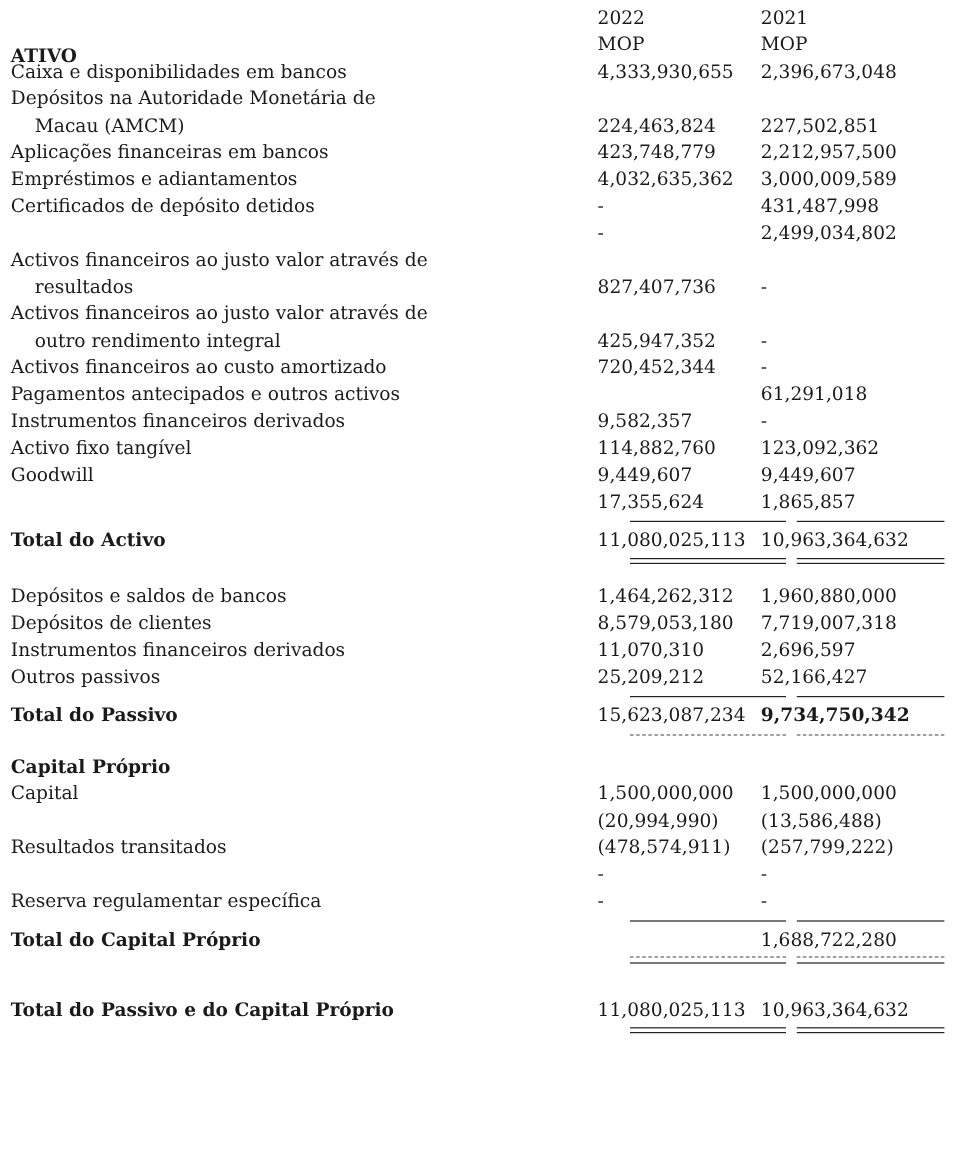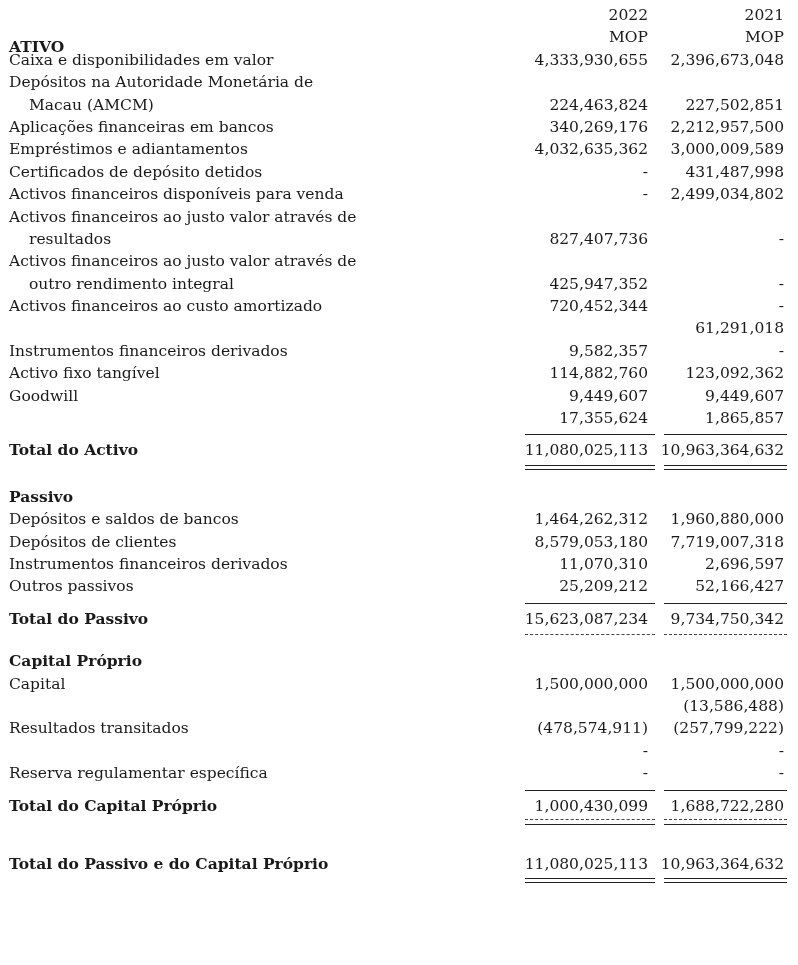--- a/index.html
+++ b/index.html
@@ -5,21 +5,21 @@
   html, body { margin: 0; padding: 0; background: #ffffff; }
   body {
     width: 798px; height: 965px; position: relative; overflow: hidden;
     font-family: "DejaVu Serif", "Liberation Serif", serif;
     color: #1a1a1a; font-size: 15.5px;
   }
   .doc { position: absolute; left: 9px; top: 4px; width: 780px; }
   .row { position: relative; height: 22.4px; line-height: 22.4px; white-space: nowrap; }
   .label { position: absolute; left: 0; }
   .label.indent { left: 20px; }
-  .v1, .v2 { position: absolute; text-align: right; }
+  .v1, .v2 { position: absolute; }
   .v1 { right: 141px; width: 150px; }
   .v2 { right: 5px; width: 150px; }
   .bold { font-weight: bold; }
   .hdr .v1, .hdr .v2 { line-height: 22px; }
   .gap { height: 22.4px; }
   .rule { position: relative; height: 10px; }
   .rule .r1, .rule .r2 { position: absolute; height: 0; }
   .r1 { left: 516px; width: 130px; }
   .r2 { left: 655px; width: 123px; }
   .single .r1, .single .r2 { top: 5px; border-top: 1.5px solid #222; }
@@ -36,49 +36,48 @@
     <span class="v1">2022</span>
     <span class="v2">2021</span>
   </div>
   <div class="row hdr">
     <span class="label bold" style="top:10px">ATIVO</span>
     <span class="v1">MOP</span>
     <span class="v2">MOP</span>
   </div>
 
   <div class="row">
-    <span class="label">Caixa e disponibilidades em valor</span>
+    <span class="label">Caixa e disponibilidades em bancos</span>
     <span class="v1">4,333,930,655</span>
     <span class="v2">2,396,673,048</span>
   </div>
   <div class="row">
     <span class="label">Depósitos na Autoridade Monetária de</span>
   </div>
   <div class="row">
     <span class="label indent">Macau (AMCM)</span>
     <span class="v1">224,463,824</span>
     <span class="v2">227,502,851</span>
   </div>
   <div class="row">
     <span class="label">Aplicações financeiras em bancos</span>
-    <span class="v1">340,269,176</span>
+    <span class="v1">423,748,779</span>
     <span class="v2">2,212,957,500</span>
   </div>
   <div class="row">
     <span class="label">Empréstimos e adiantamentos</span>
     <span class="v1">4,032,635,362</span>
     <span class="v2">3,000,009,589</span>
   </div>
   <div class="row">
     <span class="label">Certificados de depósito detidos</span>
     <span class="v1">-</span>
     <span class="v2">431,487,998</span>
   </div>
   <div class="row">
-    <span class="label">Activos financeiros disponíveis para venda</span>
     <span class="v1">-</span>
     <span class="v2">2,499,034,802</span>
   </div>
   <div class="row">
     <span class="label">Activos financeiros ao justo valor através de</span>
   </div>
   <div class="row">
     <span class="label indent">resultados</span>
     <span class="v1">827,407,736</span>
     <span class="v2">-</span>
@@ -90,20 +89,21 @@
     <span class="label indent">outro rendimento integral</span>
     <span class="v1">425,947,352</span>
     <span class="v2">-</span>
   </div>
   <div class="row">
     <span class="label">Activos financeiros ao custo amortizado</span>
     <span class="v1">720,452,344</span>
     <span class="v2">-</span>
   </div>
   <div class="row">
+    <span class="label">Pagamentos antecipados  e outros activos</span>
     <span class="v2">61,291,018</span>
   </div>
   <div class="row">
     <span class="label">Instrumentos financeiros derivados</span>
     <span class="v1">9,582,357</span>
     <span class="v2">-</span>
   </div>
   <div class="row">
     <span class="label">Activo fixo tangível</span>
     <span class="v1">114,882,760</span>
@@ -128,23 +128,20 @@
     <span class="v1" style="font-weight:normal">11,080,025,113</span>
     <span class="v2" style="font-weight:normal">10,963,364,632</span>
   </div>
   <div class="rule double">
       <div class="r1"></div>
       <div class="r2"></div>
     </div>
 
   <div class="gap" style="height:14px"></div>
 
-  <div class="row bold">
-    <span class="label">Passivo</span>
-  </div>
   <div class="row">
     <span class="label">Depósitos e saldos de bancos</span>
     <span class="v1">1,464,262,312</span>
     <span class="v2">1,960,880,000</span>
   </div>
   <div class="row">
     <span class="label">Depósitos de clientes</span>
     <span class="v1">8,579,053,180</span>
     <span class="v2">7,719,007,318</span>
   </div>
@@ -159,38 +156,39 @@
     <span class="v2">52,166,427</span>
   </div>
 
   <div class="rule single">
       <div class="r1"></div>
       <div class="r2"></div>
     </div>
   <div class="row bold">
     <span class="label">Total do Passivo</span>
     <span class="v1" style="font-weight:normal">15,623,087,234</span>
-    <span class="v2" style="font-weight:normal">9,734,750,342</span>
+    <span class="v2" style="font-weight:bold">9,734,750,342</span>
   </div>
   <div class="rule dashed">
       <div class="r1"></div>
       <div class="r2"></div>
     </div>
 
   <div class="gap" style="height:10px"></div>
 
   <div class="row bold">
     <span class="label">Capital Próprio</span>
   </div>
   <div class="row">
     <span class="label">Capital</span>
     <span class="v1">1,500,000,000</span>
     <span class="v2">1,500,000,000</span>
   </div>
   <div class="row">
+    <span class="v1">(20,994,990)</span>
     <span class="v2">(13,586,488)</span>
   </div>
   <div class="row">
     <span class="label">Resultados transitados</span>
     <span class="v1">(478,574,911)</span>
     <span class="v2">(257,799,222)</span>
   </div>
   <div class="row">
     <span class="v1">-</span>
     <span class="v2">-</span>
@@ -200,21 +198,20 @@
     <span class="v1">-</span>
     <span class="v2">-</span>
   </div>
 
   <div class="rule single">
       <div class="r1"></div>
       <div class="r2"></div>
     </div>
   <div class="row bold">
     <span class="label">Total do Capital Próprio</span>
-    <span class="v1" style="font-weight:normal">1,000,430,099</span>
     <span class="v2" style="font-weight:normal">1,688,722,280</span>
   </div>
   <div class="rule dashsolid">
       <div class="r1"></div>
       <div class="r2"></div>
     </div>
 
   <div class="gap" style="height:26px"></div>
 
   <div class="row bold">

